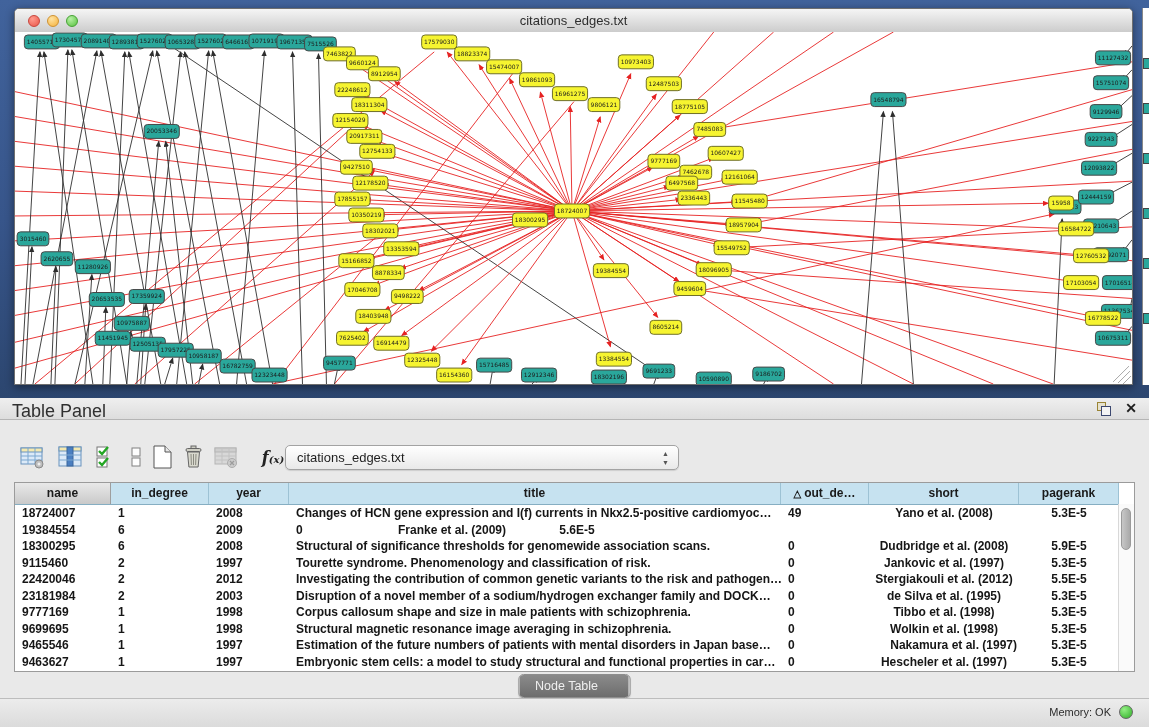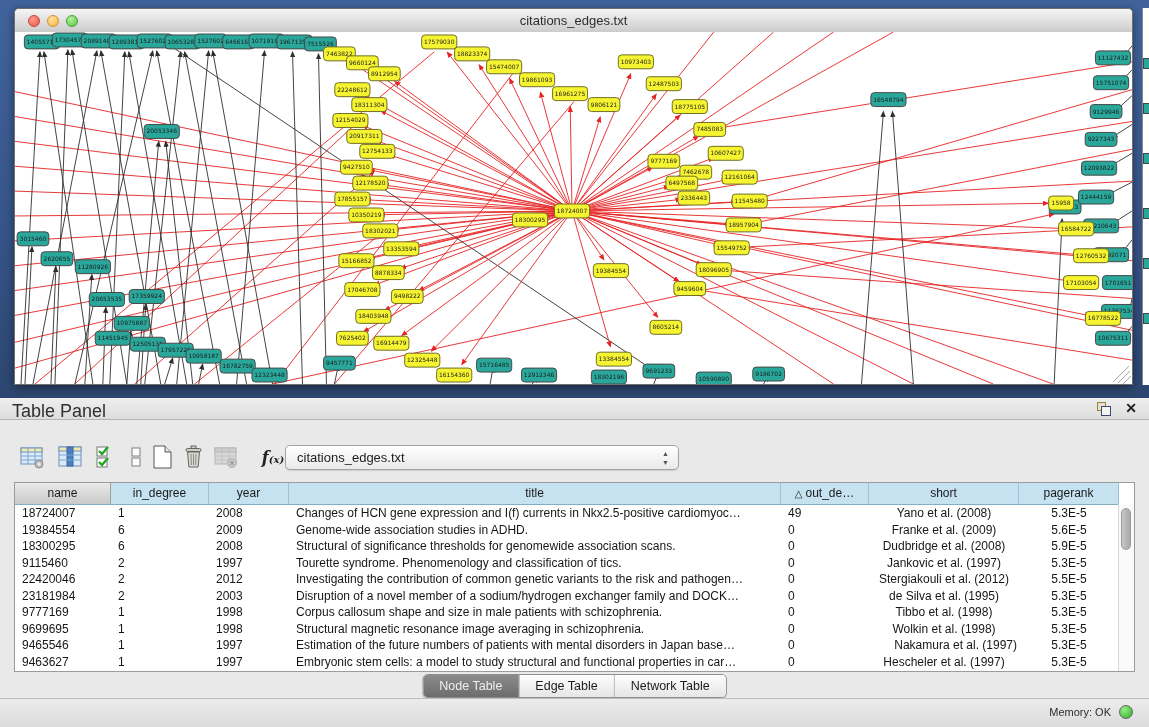--- a/index.html
+++ b/index.html
@@ -38,36 +38,36 @@
   .tool-btn{position:absolute;top:0;width:28px;height:28px;display:flex;align-items:center;justify-content:center;cursor:pointer;}
   .fx{font-family:"DejaVu Serif",serif;font-style:italic;font-weight:bold;font-size:16px;color:#222;}
   .fx small{font-size:10px;font-weight:bold;}
   .select{position:absolute;left:285px;top:2px;width:394px;height:25px;box-sizing:border-box;
           border:1px solid #a3a3a3;border-radius:5px;background:linear-gradient(180deg,#ffffff,#e9e9e9);
           box-shadow:0 1px 1px rgba(0,0,0,.12);cursor:pointer;}
   .select .val{position:absolute;left:11px;top:4px;font-size:13px;color:#1e1e1e;}
   .select .updown{position:absolute;right:9px;top:3px;font-size:7px;line-height:9px;color:#555;text-align:center;}
   
   .tablewrap{position:absolute;left:14px;top:62px;width:1121px;height:190px;background:#fff;
-             border:1px solid #9b9b9b;box-sizing:border-box;}
+             border:1px solid #9b9b9b;box-sizing:border-box;font-weight:bold;}
   .thead{display:flex;height:21px;border-bottom:1px solid #86aec2;}
   .th{box-sizing:border-box;height:21px;background:#c6e2f0;border-right:1px solid #9dc2d4;
       font-size:12px;color:#1a1a1a;text-align:center;line-height:20px;overflow:hidden;white-space:nowrap;cursor:pointer;}
   .th.gray{background:linear-gradient(180deg,#e9e9e9,#c9c9c9);border-right:1px solid #9e9e9e;}
   .th .sortmark{font-size:10px;margin-right:3px;}
   .tbody{position:relative;}
   .trow{display:flex;height:16.5px;background:#fff;cursor:default;}
   .td{box-sizing:border-box;font-size:12px;color:#161616;line-height:16.5px;white-space:nowrap;overflow:hidden;padding:0 2px 0 7px;}
   .td.center{text-align:center;padding:0 2px;}
   .vscroll{position:absolute;right:0;top:21px;bottom:0;width:15px;background:#fafafa;border-left:1px solid #d8d8d8;cursor:pointer;}
   .vscroll .thumb{position:absolute;left:2px;top:4px;width:10px;height:42px;border-radius:5px;
                   background:linear-gradient(90deg,#c7c7c7,#a9a9a9);border:1px solid #9a9a9a;box-sizing:border-box;}
   
   .tabs{position:absolute;left:50%;transform:translateX(-50%);top:254px;height:22px;display:flex;
-        border:1px solid #8e8e8e;border-radius:5px;overflow:hidden;background:#fff;box-shadow:0 1px 1px rgba(0,0,0,.15);}
+        border:1px solid #8e8e8e;border-radius:5px;overflow:hidden;background:#fff;box-shadow:0 1px 1px rgba(0,0,0,.15);flex-direction:column;}
   .tab{height:22px;line-height:22px;padding:0 16px;font-size:12.5px;color:#1c1c1c;
        background:linear-gradient(180deg,#fdfdfd,#e6e6e6);border-right:1px solid #aaaaaa;cursor:pointer;}
   .tab:last-child{border-right:none;}
   .tab.selected{background:linear-gradient(180deg,#8b8b8b,#6d6d6d);color:#efefef;}
   
   .statusbar{position:absolute;left:0;top:300px;width:100%;height:29px;
              background:linear-gradient(180deg,#ececec,#dbdbdb);border-top:1px solid #bdbdbd;box-sizing:border-box;}
   .mem-label{position:absolute;right:38px;top:7px;font-size:11px;color:#2c2c2c;}
   .mem-dot{position:absolute;right:16px;top:6px;width:14px;height:14px;border-radius:50%;
            background:radial-gradient(circle at 35% 30%,#93ef84,#2fae27);border:1px solid #666;box-sizing:border-box;}
@@ -744,39 +744,38 @@
               <div class="td" style="width: 80px; flex: 0 0 80px;">2008</div>
               <div class="td" style="width: 492px; flex: 0 0 492px;">Changes of HCN gene expression and I(f) currents in Nkx2.5-positive cardiomyoc…</div>
               <div class="td" style="width: 88px; flex: 0 0 88px;">49</div>
               <div class="td center" style="width: 150px; flex: 0 0 150px;">Yano et al. (2008)</div>
               <div class="td center" style="width: 100px; flex: 0 0 100px;">5.3E-5</div>
             </div>
             <div class="trow">
               <div class="td" style="width: 96px; flex: 0 0 96px;">19384554</div>
               <div class="td" style="width: 98px; flex: 0 0 98px;">6</div>
               <div class="td" style="width: 80px; flex: 0 0 80px;">2009</div>
-              <div class="td" style="width: 492px; flex: 0 0 492px;">Genome-wide association studies in ADHD.</div>
               <div class="td" style="width: 88px; flex: 0 0 88px;">0</div>
               <div class="td center" style="width: 150px; flex: 0 0 150px;">Franke et al. (2009)</div>
               <div class="td center" style="width: 100px; flex: 0 0 100px;">5.6E-5</div>
             </div>
             <div class="trow">
               <div class="td" style="width: 96px; flex: 0 0 96px;">18300295</div>
               <div class="td" style="width: 98px; flex: 0 0 98px;">6</div>
               <div class="td" style="width: 80px; flex: 0 0 80px;">2008</div>
               <div class="td" style="width: 492px; flex: 0 0 492px;">Structural of significance thresholds for genomewide association scans.</div>
               <div class="td" style="width: 88px; flex: 0 0 88px;">0</div>
               <div class="td center" style="width: 150px; flex: 0 0 150px;">Dudbridge et al. (2008)</div>
               <div class="td center" style="width: 100px; flex: 0 0 100px;">5.9E-5</div>
             </div>
             <div class="trow">
               <div class="td" style="width: 96px; flex: 0 0 96px;">9115460</div>
               <div class="td" style="width: 98px; flex: 0 0 98px;">2</div>
               <div class="td" style="width: 80px; flex: 0 0 80px;">1997</div>
-              <div class="td" style="width: 492px; flex: 0 0 492px;">Tourette syndrome. Phenomenology and classification of tics.</div>
+              <div class="td" style="width: 492px; flex: 0 0 492px;">Tourette syndrome. Phenomenology and classification of risk.</div>
               <div class="td" style="width: 88px; flex: 0 0 88px;">0</div>
               <div class="td center" style="width: 150px; flex: 0 0 150px;">Jankovic et al. (1997)</div>
               <div class="td center" style="width: 100px; flex: 0 0 100px;">5.3E-5</div>
             </div>
             <div class="trow">
               <div class="td" style="width: 96px; flex: 0 0 96px;">22420046</div>
               <div class="td" style="width: 98px; flex: 0 0 98px;">2</div>
               <div class="td" style="width: 80px; flex: 0 0 80px;">2012</div>
               <div class="td" style="width: 492px; flex: 0 0 492px;">Investigating the contribution of common genetic variants to the risk and pathogen…</div>
               <div class="td" style="width: 88px; flex: 0 0 88px;">0</div>

